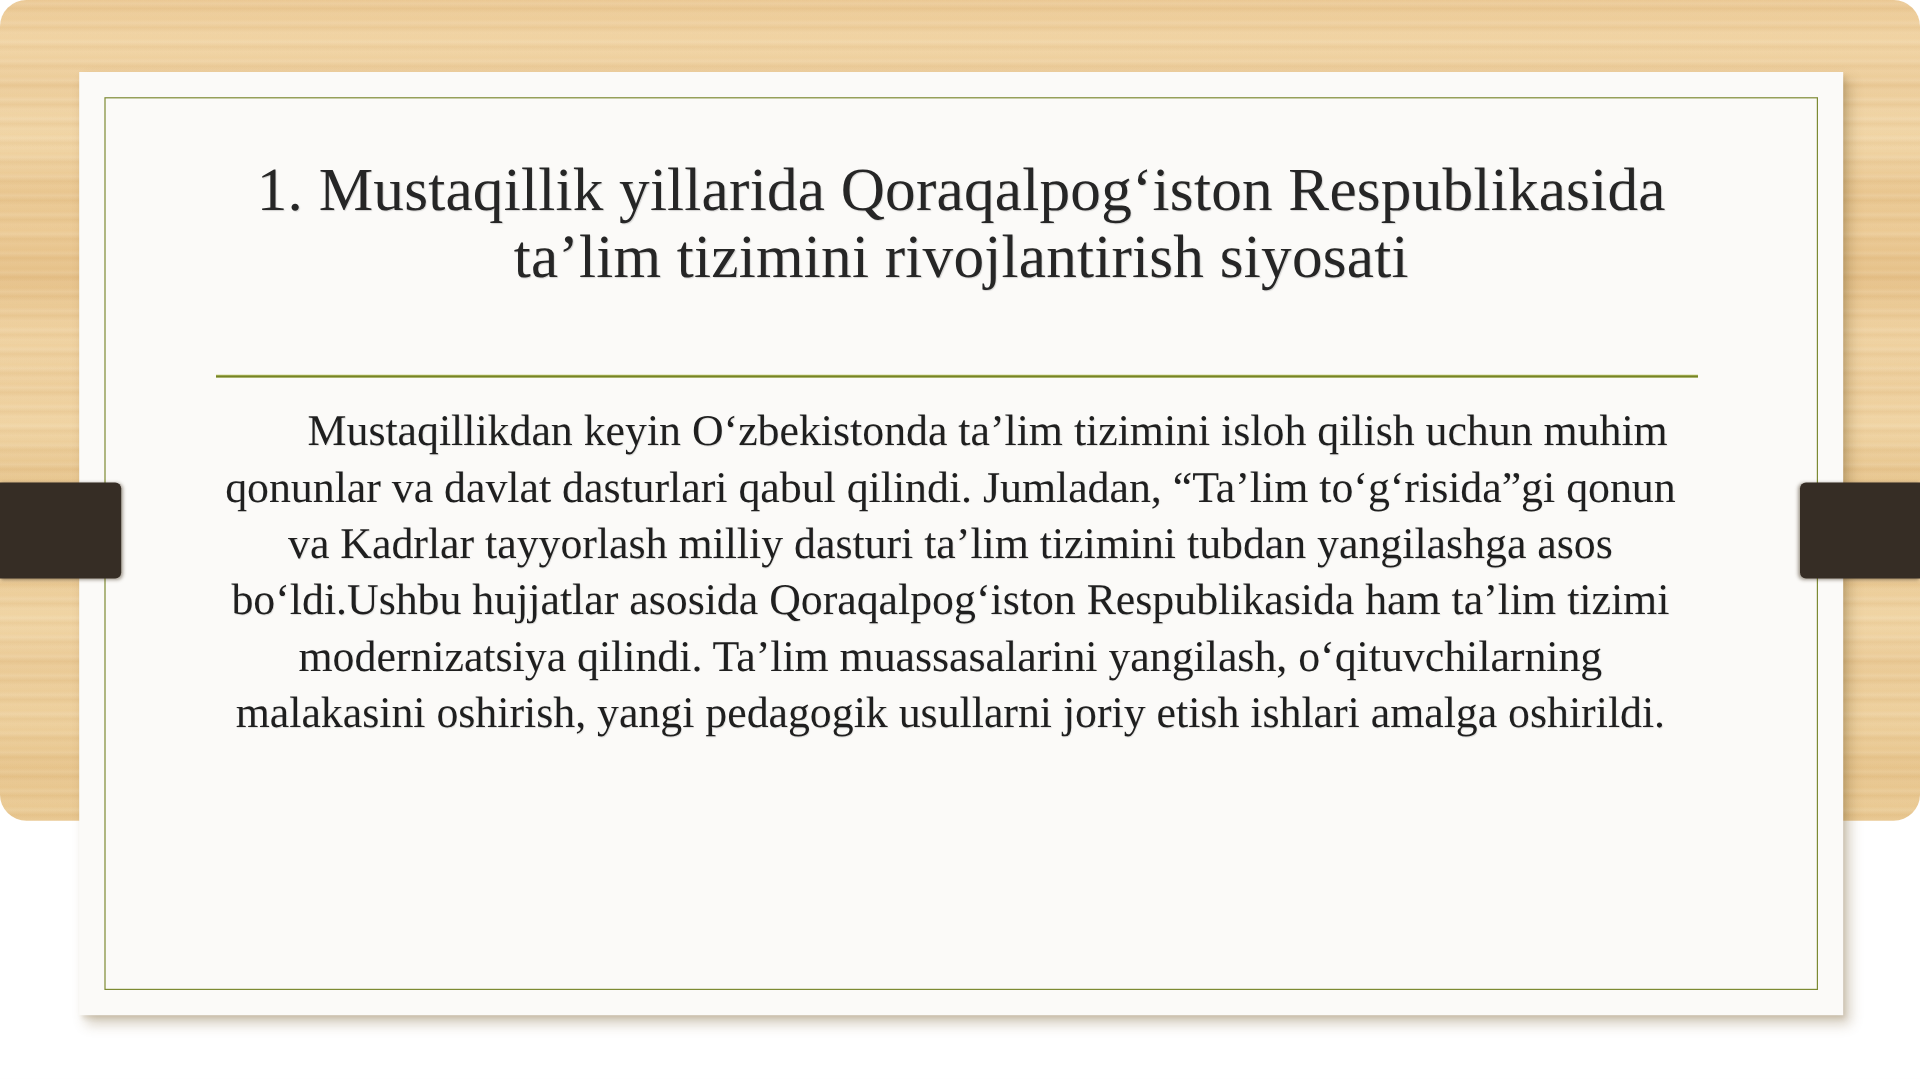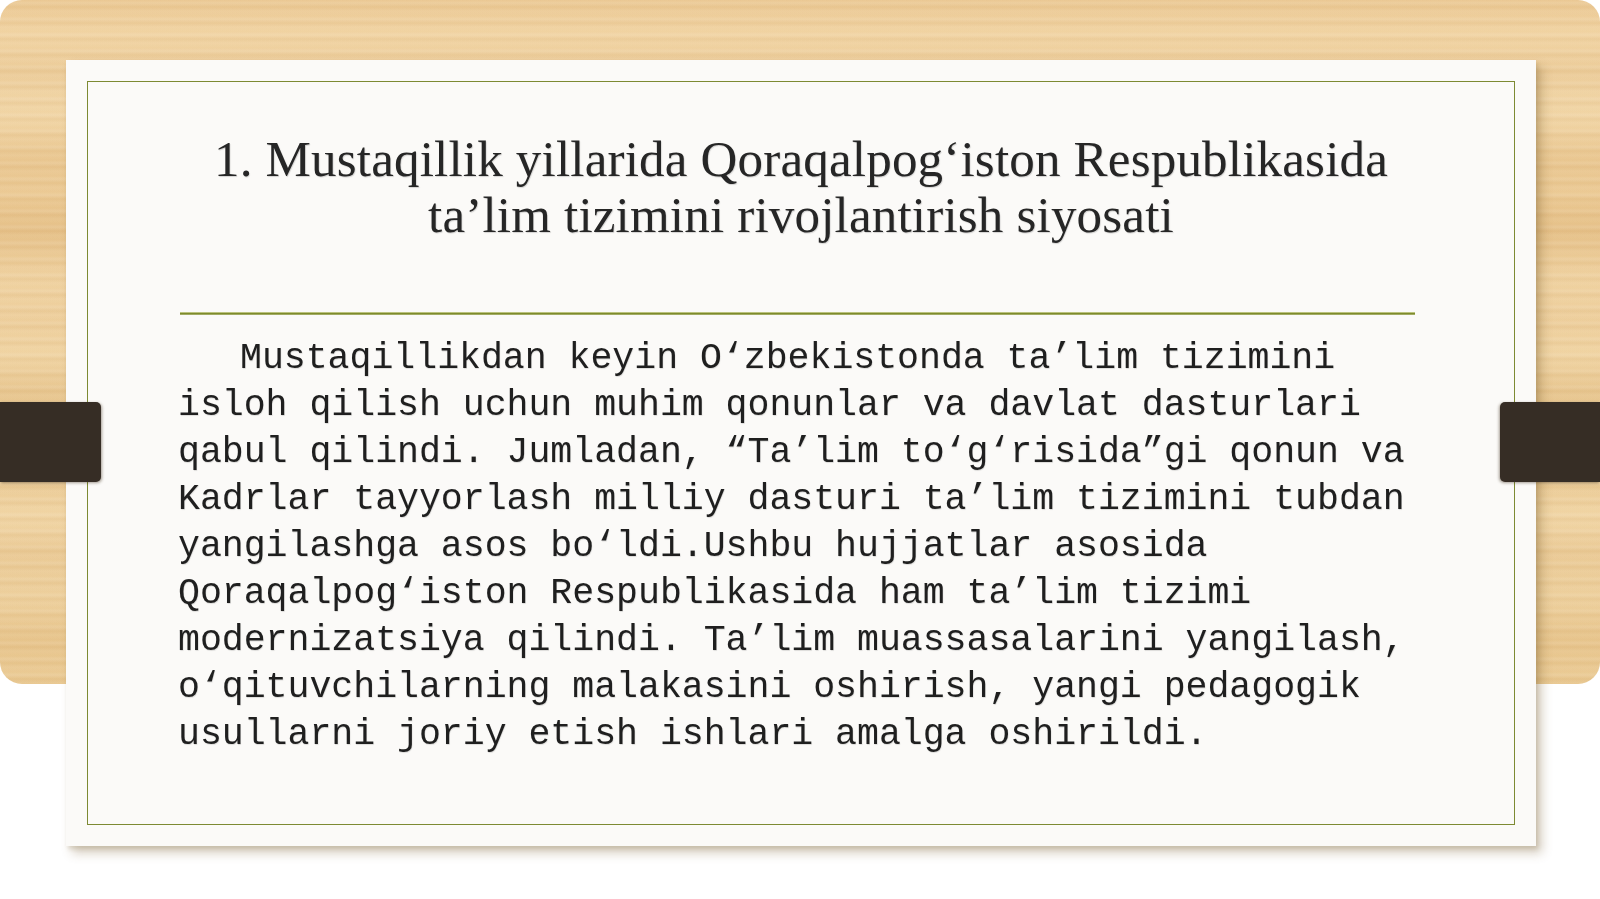--- a/index.html
+++ b/index.html
@@ -130,23 +130,23 @@
     height: 3px;
     background: linear-gradient(to bottom, #e4e8c0 0%, #8d9a36 35%, #6f7c22 65%, #cfd79e 100%);
   }
 
   .slide-body {
     position: absolute;
     left: 112px;
     top: 275px;
     width: 1228px;
     margin: 0;
-    text-align: left;
+    text-align: center;
     text-indent: 62px;
-    font-family: Liberation Mono, monospace;
+    font-family: Liberation Serif, serif;
     font-weight: 400;
     font-size: 36.5px;
     line-height: 47px;
     color: #1f1f1f;
     text-shadow: 0.5px 0.5px 0.7px rgba(130,130,130,0.25);
   }
 </style>
 </head>
 <body>
 

